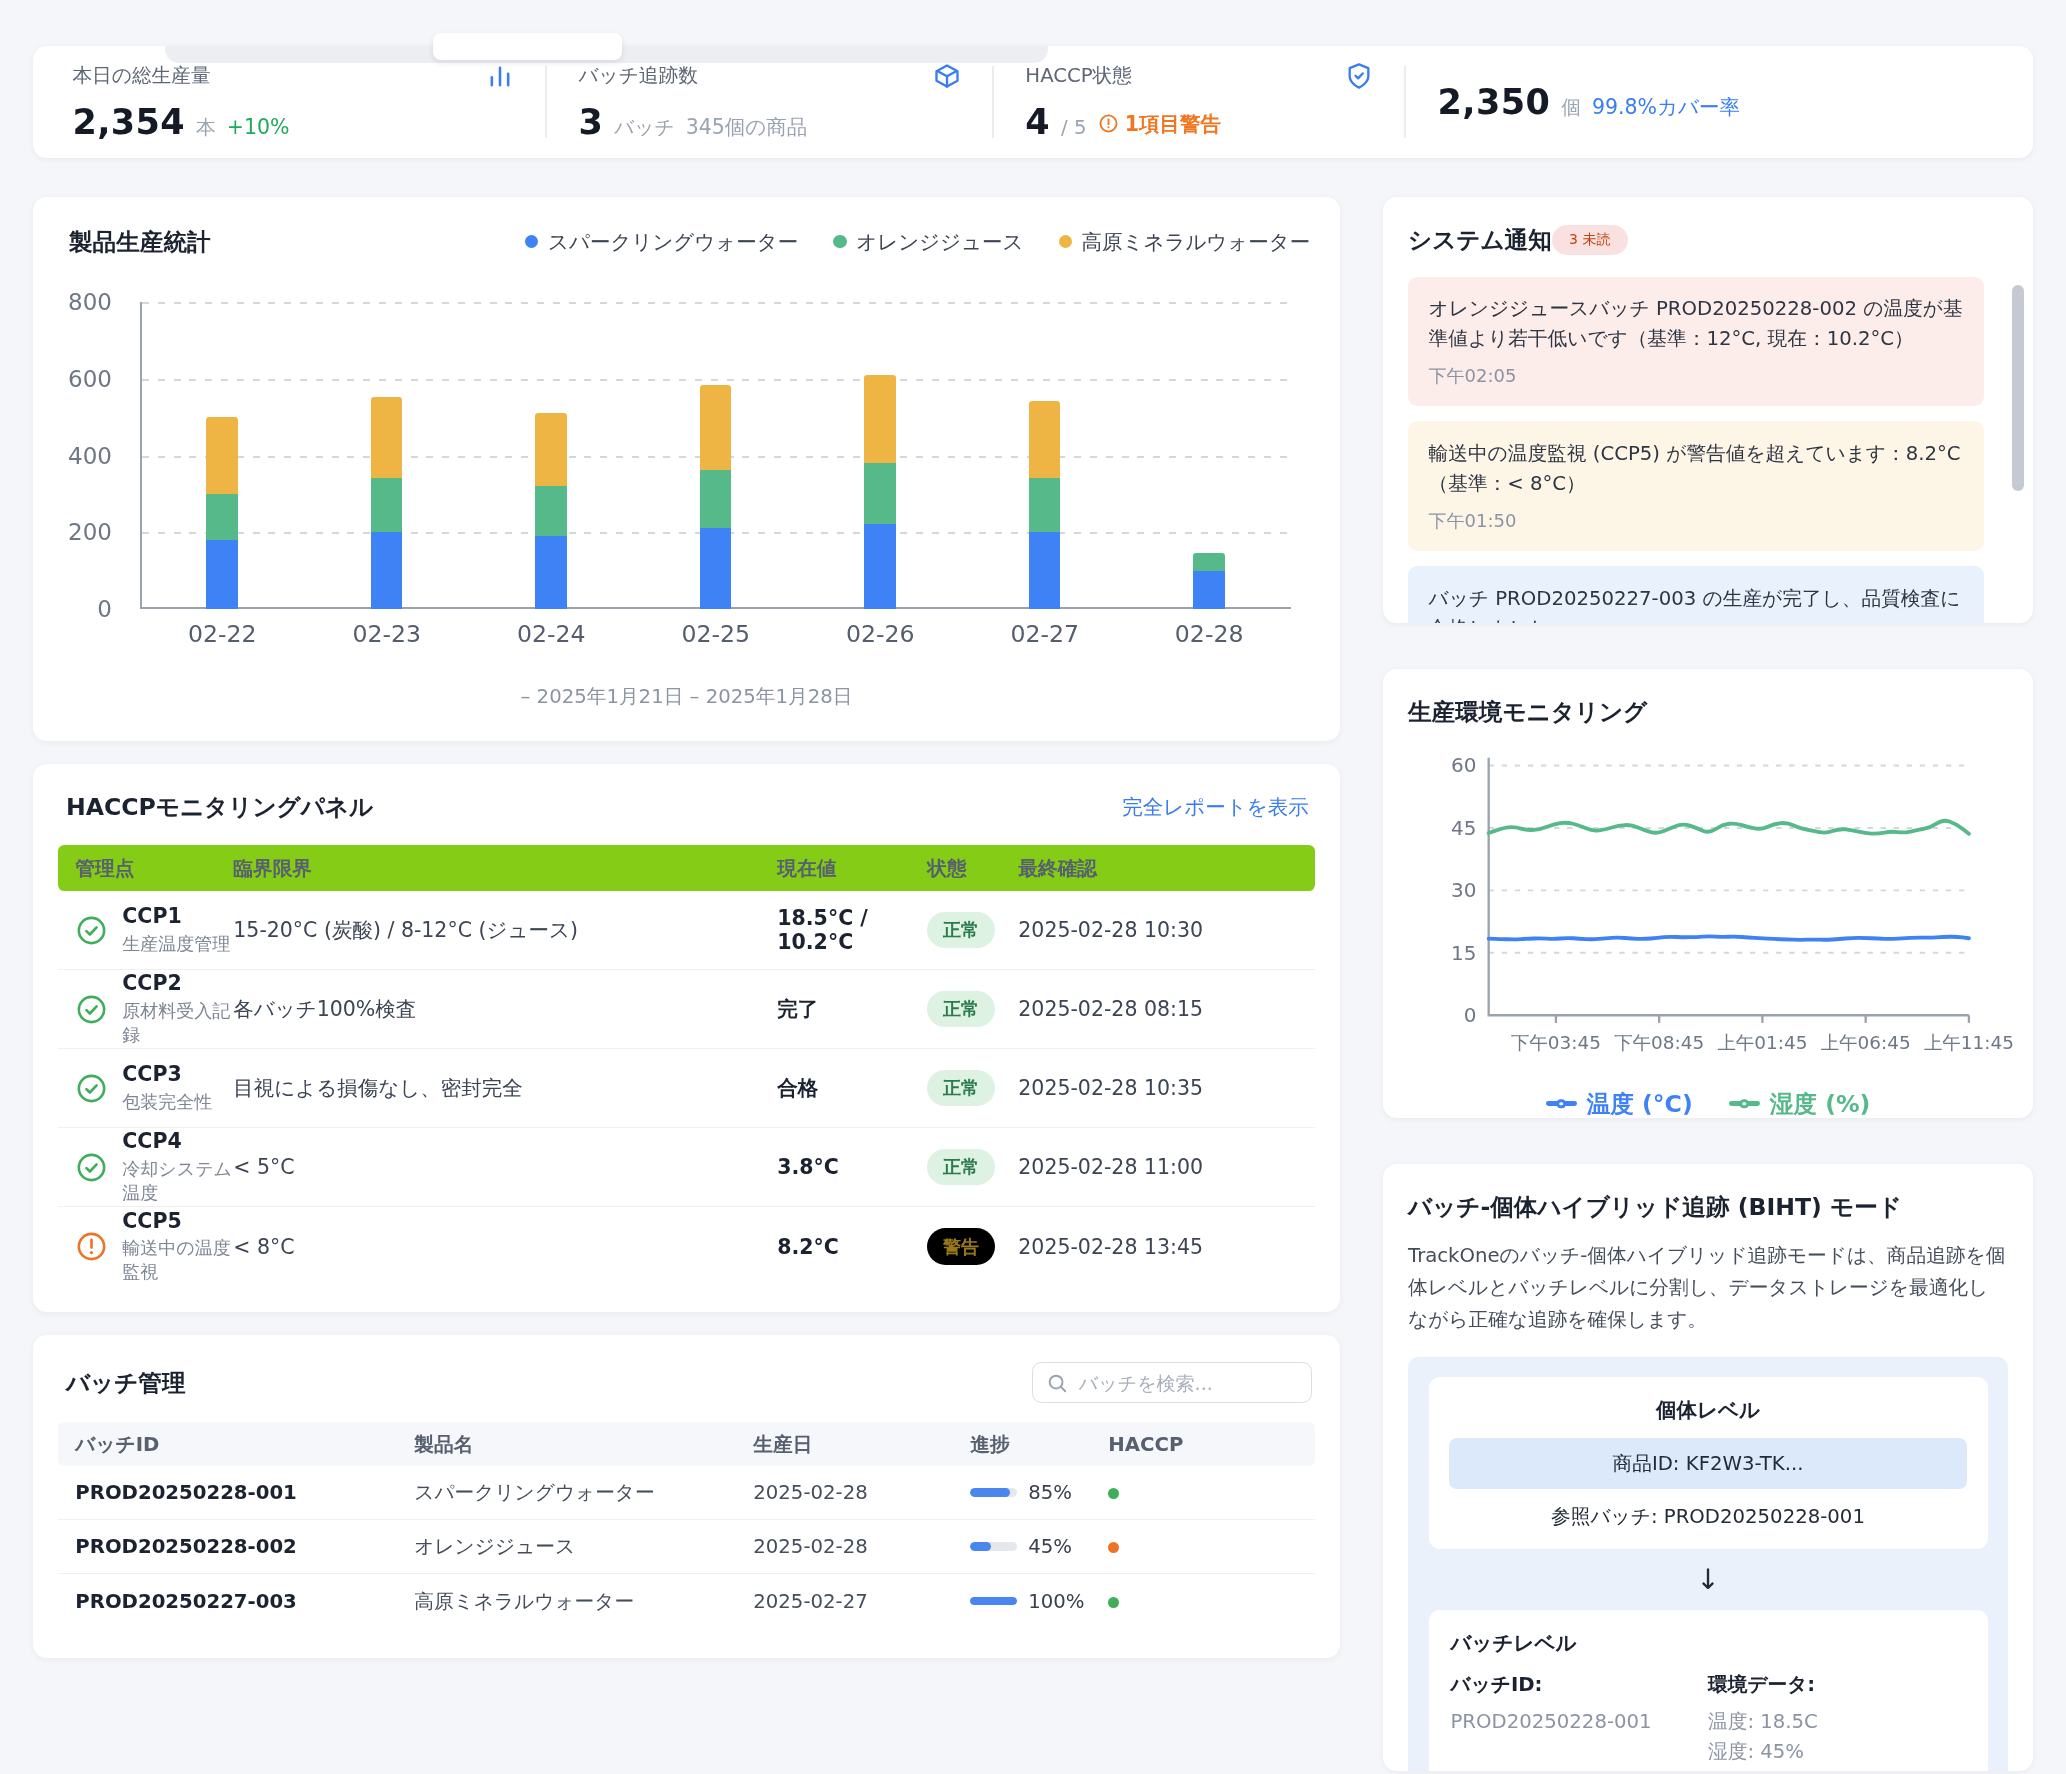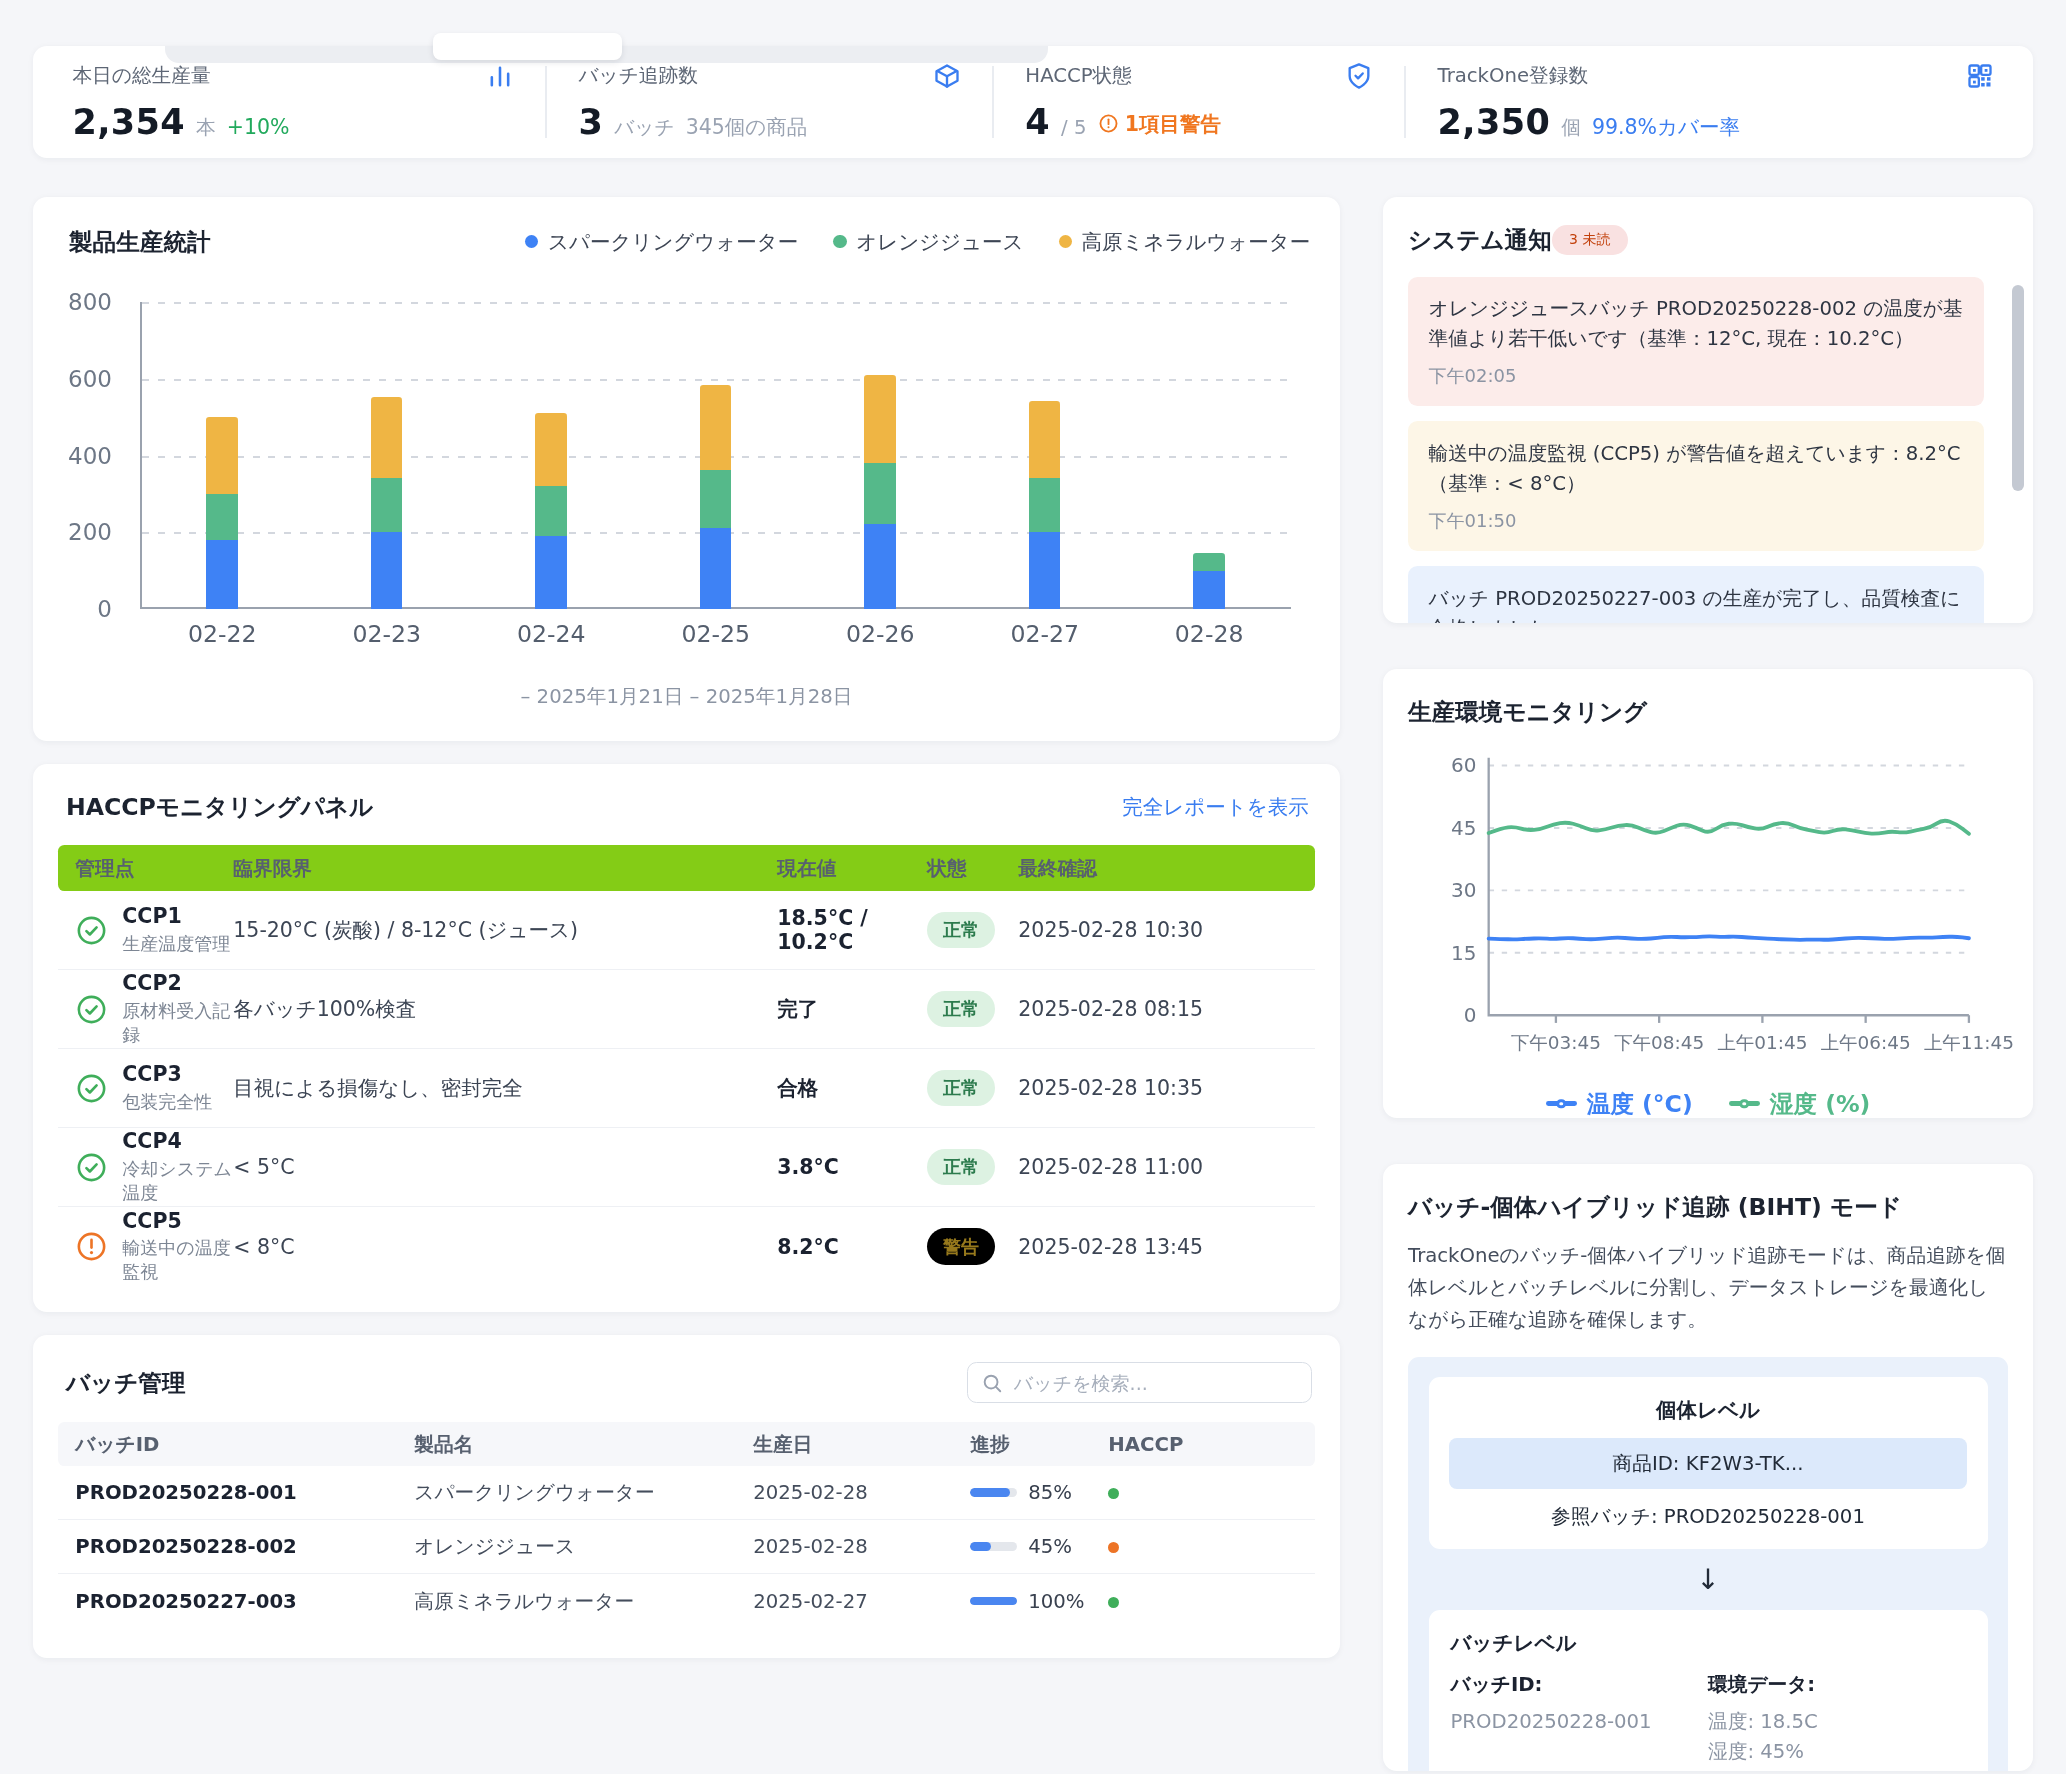--- a/index.html
+++ b/index.html
@@ -79,21 +79,21 @@
   .hpoint b { font-size:20.5px; color:#1b2230; }
   .hpoint i { font-style:normal; font-size:18px; color:#7d8694; }
   .hcurrent { font-weight:700; color:#1b2230; }
   .badge { display:inline-block; font-size:18px; padding:6.3px 15.8px; border-radius:787px; font-weight:600; }
   .badge.v-ok { background:#ddf2e2; color:#2c7b4d; }
   .badge.v-warn { background:#000000; color:#97791c; }
 
   
   .batch-card { height:323px; overflow:hidden; }
   .batch-head { display:flex; justify-content:space-between; align-items:center; padding:0 3.2px 0 7.9px; }
-  .search-box { position:relative; width:345px; }
+  .search-box { position:relative; width:280px; }
   .search-box input { width:100%; height:41px; border:1.6px solid #d9dee6; border-radius:9.5px;
     padding:0 15.8px 0 46px; font-size:19px; color:#39414f; outline:none; background:#fff;
     font-family:"DejaVu Sans","Liberation Sans",sans-serif; }
   .search-box input::placeholder { color:#a7afbc; }
   .search-ic { position:absolute; left:14px; top:9.5px; }
   .btable { margin-top:19px; }
   .bgrid { display:grid; grid-template-columns:339px 339px 217px 138px auto; align-items:center; }
   .bheader { background:#f6f7fa; border-radius:6.3px; height:44px; padding:0 17.3px;
     font-size:19.7px; color:#57606f; font-weight:600; }
   .brow { height:54px; padding:0 17.3px; border-bottom:1.6px solid #eef0f4; font-size:19.7px; color:#444d5c; }
@@ -217,37 +217,20 @@
                 <line x1="12" y1="7.2" x2="12" y2="12.8"></line>
                 <circle cx="12" cy="16.4" r="1.15" fill="#f0761f" stroke="none"></circle>
               </svg>
           </span>
           <span class="stat-extra orange">1項目警告</span>
         </span>
       </div>
     </div>
     <div class="vdiv"></div>
     <div class="stat s4">
-      <div class="stat-top">
-        <span class="stat-label">TrackOne登録数</span>
-        <span>
-          <svg class="icon" width="28" height="28" viewBox="0 0 24 24" fill="#3a7df0">
-              <rect x="3" y="3" width="8" height="8" rx="1.5" fill="none" stroke="#3a7df0" stroke-width="2"></rect>
-              <rect x="6" y="6" width="2.4" height="2.4"></rect>
-              <rect x="13" y="3" width="8" height="8" rx="1.5" fill="none" stroke="#3a7df0" stroke-width="2"></rect>
-              <rect x="16" y="6" width="2.4" height="2.4"></rect>
-              <rect x="3" y="13" width="8" height="8" rx="1.5" fill="none" stroke="#3a7df0" stroke-width="2"></rect>
-              <rect x="6" y="16" width="2.4" height="2.4"></rect>
-              <rect x="13" y="13" width="3" height="3"></rect>
-              <rect x="18" y="13" width="3" height="3"></rect>
-              <rect x="13" y="18" width="3" height="3"></rect>
-              <rect x="17.5" y="17.5" width="3.5" height="3.5"></rect>
-            </svg>
-        </span>
-      </div>
       <div class="stat-valrow">
         <span class="stat-value">2,350</span>
         <span class="stat-unit">個</span>
         <span class="stat-extra blue">99.8%カバー率</span>
       </div>
     </div>
   </div>
 
   <div class="main">
 

